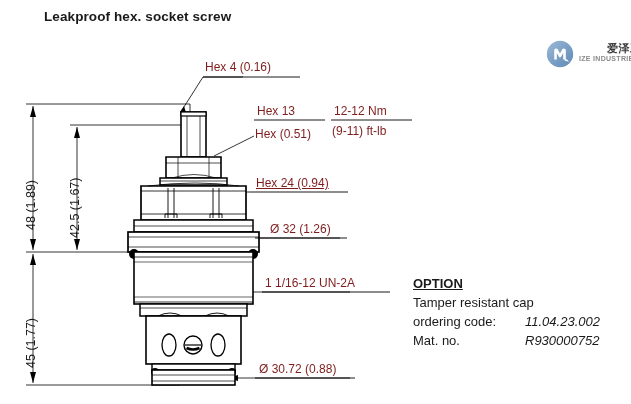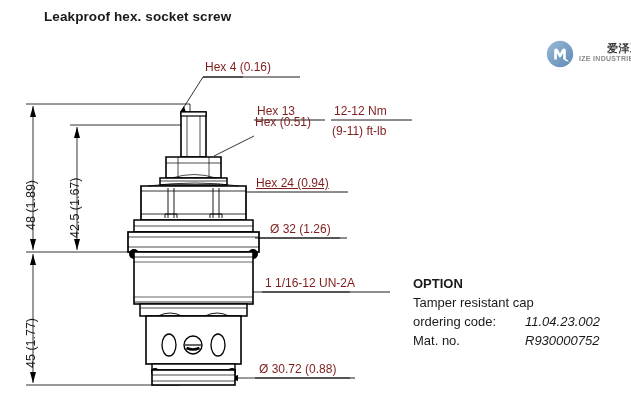--- a/index.html
+++ b/index.html
@@ -36,21 +36,21 @@
 
   
   .lbl{position:absolute;font-size:12px;white-space:nowrap;color:#7f1d1d;}
   .lbl-vert{
     position:absolute;font-size:12.5px;white-space:nowrap;color:#1a1a1a;
     transform-origin:0 0;transform:rotate(-90deg);
   }
 
   
   .option{position:absolute;left:413px;top:274px;font-size:13px;line-height:19px;}
-  .option .hd{font-weight:bold;}
+  .option .hd{font-weight:bold;text-decoration:underline;}
   .option .row{position:relative;height:19px;white-space:nowrap;}
   .option .row .k{display:inline-block;}
   .option .row .v{position:absolute;left:112px;top:0;font-style:italic;}
 
   
   svg.draw{position:absolute;left:0;top:0;width:631px;height:404px;}
 </style>
 </head>
 <body>
 
@@ -190,21 +190,21 @@
       <line x1="249" y1="192" x2="348" y2="192"></line>
       <line x1="255" y1="238" x2="347" y2="238"></line>
       <line x1="262" y1="292" x2="390" y2="292"></line>
       <line x1="255" y1="378" x2="355" y2="378"></line>
     </g>
   </svg>
 
   <div class="lbl" style="left:205px;top:60px;">Hex  4 (0.16)</div>
 
   <div class="lbl" style="left:257px;top:104px;">Hex  13</div>
-  <div class="lbl" style="left:255px;top:115px;">Hex (0.51)</div>
+  <div class="lbl" style="left:255px;top:127px;">Hex (0.51)</div>
 
   <div class="lbl" style="left:334px;top:104px;">12-12 Nm</div>
   <div class="lbl" style="left:332px;top:124px;">(9-11) ft-lb</div>
 
   <div class="lbl" style="left:256px;top:176px;text-decoration:underline;">Hex  24 (0.94)</div>
 
   <div class="lbl" style="left:270px;top:222px;">Ø 32 (1.26)</div>
 
   <div class="lbl" style="left:265px;top:276px;">1 1/16-12 UN-2A</div>
 

